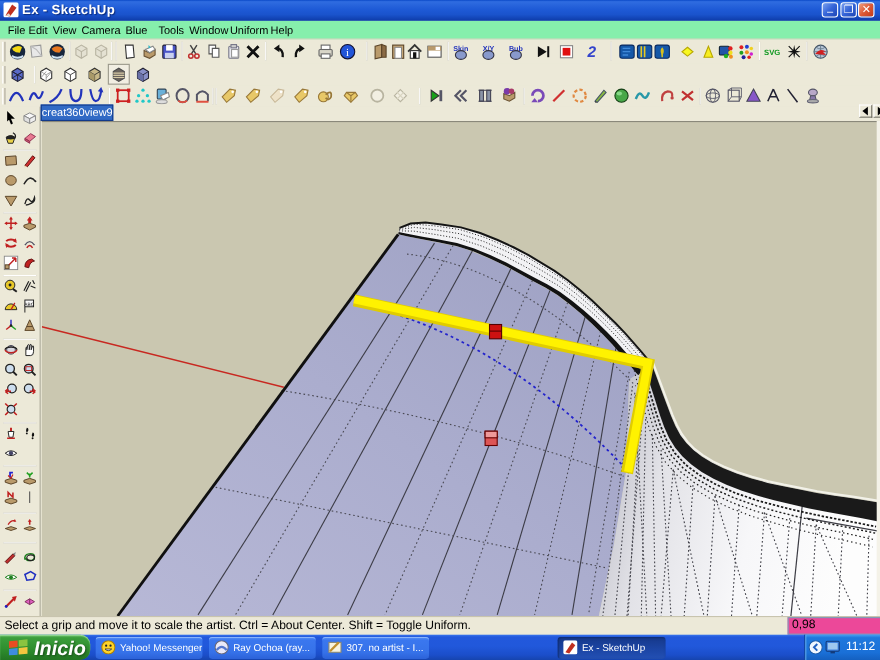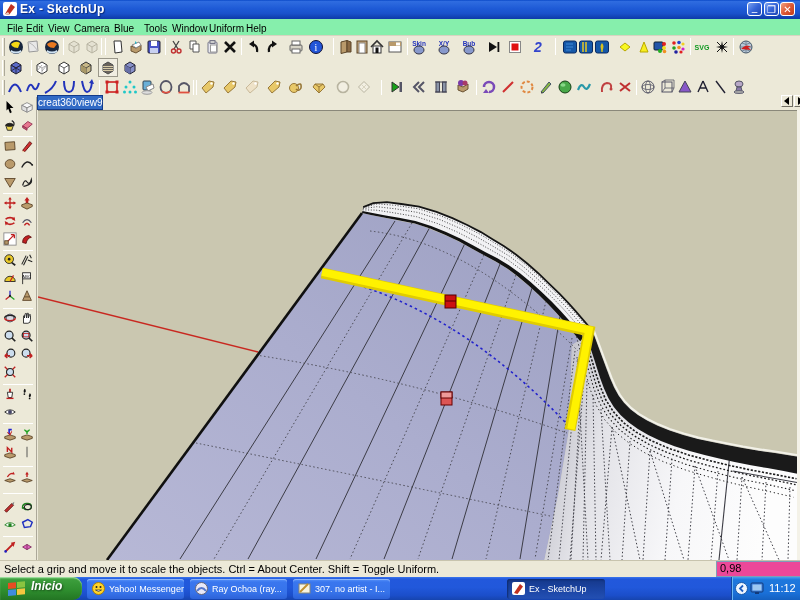--- a/index.html
+++ b/index.html
@@ -31,21 +31,21 @@
 
 #tip{left:37px;top:95px;width:66px;height:15px;background:#316ac5;border:1px solid #123a8a;color:#fff;font-size:10px;line-height:13px;text-align:center;}
 
 #status{left:0;top:560px;width:800px;height:17px;background:#ECE9D8;border-top:1px solid #c8c4ae;font-size:11px;}
 #status .msg{position:absolute;left:4px;top:2px;color:#000;}
 #status .lbl{position:absolute;right:88px;top:2px;color:#000;margin-top:39px;}
 #vcb{position:absolute;left:716px;top:0px;width:98px;height:16px;background:#ec4899;border:1px solid #7f9db9;font-size:11px;padding-left:3px;}
 
 #task{left:0;top:577px;width:800px;height:23px;background:linear-gradient(180deg,#3a77ee 0%,#2258dc 9%,#2158db 45%,#1b4eca 80%,#1644ae 100%);}
 #start{position:absolute;left:0;top:0;width:82px;height:23px;background:linear-gradient(180deg,#6cbf6c 0%,#3c9e3c 12%,#2f8f2f 55%,#237523 100%);border-radius:0 9px 9px 0;box-shadow:inset 0 1px 1px #9fdf9f;}
-#start .stext{position:absolute;left:31px;top:2px;color:#fff;font-weight:bold;font-style:italic;font-size:12px;text-shadow:1px 1px 2px #1a4a1a;}
+#start .stext{position:absolute;left:31px;top:2px;color:#fff;font-weight:bold;font-style:italic;font-size:18px;text-shadow:1px 1px 2px #1a4a1a;}
 .tbt{position:absolute;top:2px;width:97px;height:20px;border-radius:3px;background:linear-gradient(180deg,#5a94f8 0%,#3a77ef 15%,#3672e9 70%,#2c62d8 100%);box-shadow:inset 0 1px 0 #8ab4fa;color:#fff;font-size:9px;line-height:20px;white-space:nowrap;overflow:hidden;}
 .tbt .ticon{display:inline-block;width:13px;height:13px;vertical-align:-3px;margin:0 4px 0 5px;}
 .tbt.active{background:linear-gradient(180deg,#16388a 0%,#1c46a6 60%,#2350b4 100%);box-shadow:inset 1px 1px 2px #0e2a6e;}
 #tray{position:absolute;left:731px;top:0;width:69px;height:23px;background:linear-gradient(180deg,#46a1f0 0%,#1e78dd 12%,#1a70d8 70%,#1460c0 100%);border-left:1px solid #1248a0;box-shadow:inset 1px 0 0 #6ab6f4;color:#fff;font-size:11px;}
 </style></head>
 <body>
 <div id="page">
 <div id="title" class="abs">
   <svg class="abs" style="left:3px;top:2px" width="14" height="14">
         <rect x="0" y="0" width="14" height="14" fill="#fff" rx="2"></rect>
@@ -720,21 +720,21 @@
     <rect x="445" y="294" width="11" height="13" fill="#cc1111" stroke="#550000" stroke-width="1"></rect>
     <line x1="445" y1="300" x2="456" y2="300" stroke="#550000" stroke-width="1"></line>
     <rect x="441" y="391" width="11" height="13" fill="#dd5555" stroke="#660000" stroke-width="1"></rect>
     <rect x="441" y="391" width="11" height="6" fill="#ee9999" stroke="#660000" stroke-width="1"></rect>
   </g>
 </svg>
 </div>
 <div id="rightedge" class="abs"></div>
 <div id="tip" class="abs">creat360view9</div>
 <div id="status" class="abs">
-  <div class="msg">Select a grip and move it to scale the objects. Ctrl = About Center. Shift = Toggle Uniform.</div>
+  <div class="msg">Select a grip and move it to scale the artist. Ctrl = About Center. Shift = Toggle Uniform.</div>
   <div class="lbl">Blue Scale</div>
   <div id="vcb">0,98</div>
 </div>
 <div id="task" class="abs">
   <div id="start">
     <svg class="abs" style="left:8px;top:4px" width="18" height="15" viewBox="0 0 18 15">
           <g transform="skewY(-6)">
             <rect x="0" y="2" width="8" height="6" fill="#e84c22"></rect>
             <rect x="9" y="2" width="8" height="6" fill="#8ac440"></rect>
             <rect x="0" y="9" width="8" height="6" fill="#3f8cde"></rect>

